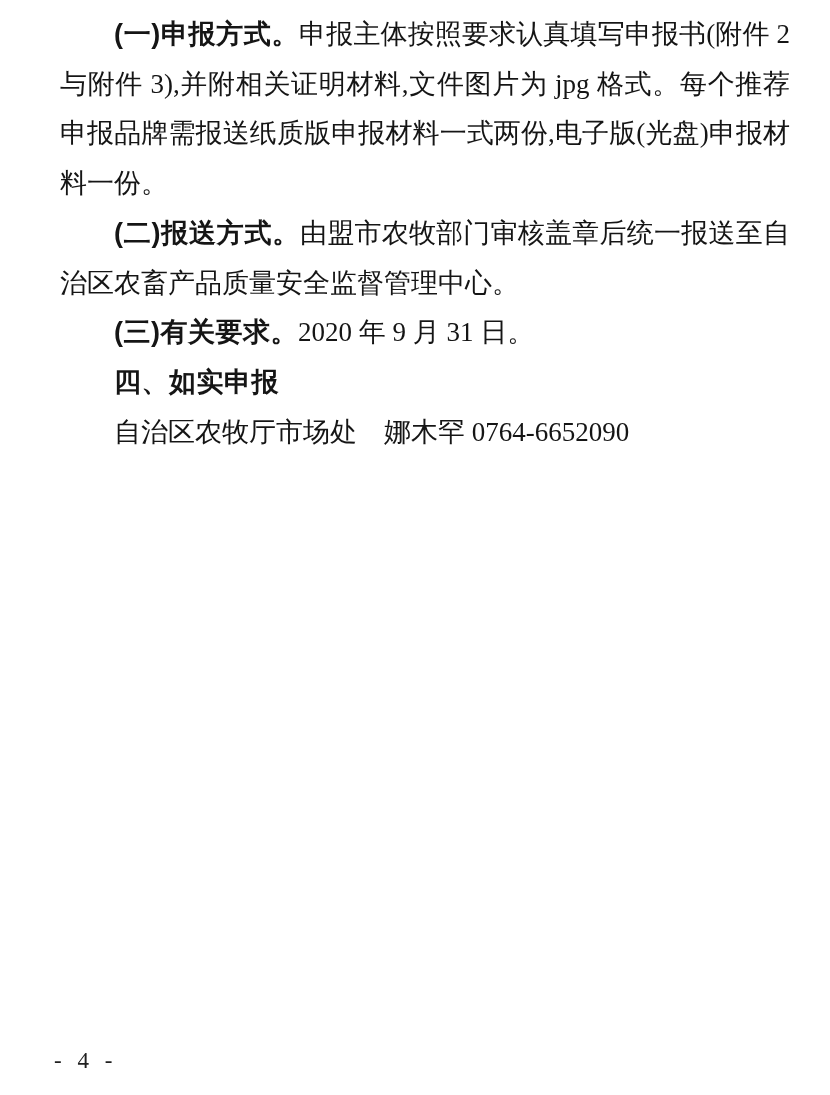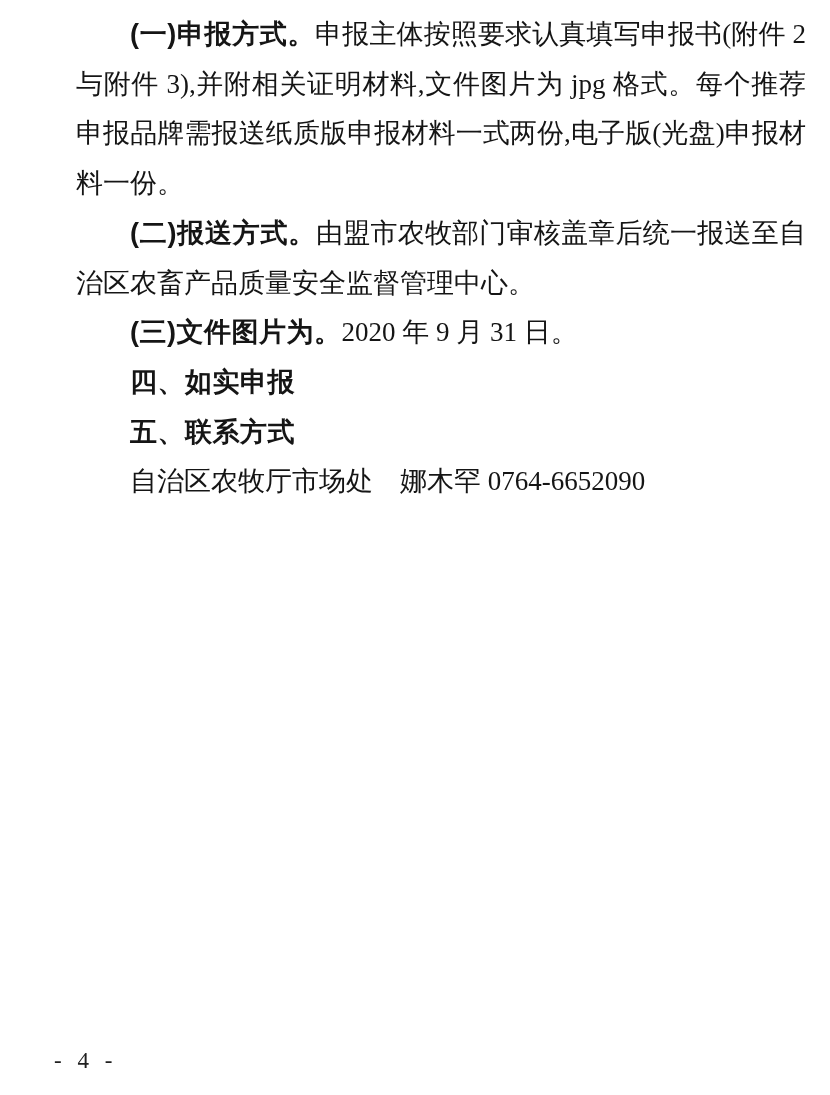--- a/index.html
+++ b/index.html
@@ -16,21 +16,21 @@
     position: relative;
     width: 830px;
     height: 1095px;
     background: #ffffff;
     overflow: hidden;
     color: #141414;
   }
   .content {
     position: absolute;
     top: 10px;
-    left: 76px;
+    left: 60px;
     width: 730px;
   }
   .para {
     margin: 0;
     font-family: "Liberation Serif", "DejaVu Serif", serif;
     font-size: 27px;
     line-height: 49.7px;
     color: #151515;
     text-align: justify;
     text-indent: 2em;
@@ -54,27 +54,26 @@
 </head>
 <body>
 
 <div class="page">
   <div class="content">
 
     <p class="para"><span class="head">(一)申报方式。</span><span>申报主体按照要求认真填写申报书(附件 2 与附件 3),并附相关证明材料,文件图片为 jpg 格式。每个推荐申报品牌需报送纸质版申报材料一式两份,电子版(光盘)申报材料一份。</span></p>
 
     <p class="para"><span class="head">(二)报送方式。</span><span>由盟市农牧部门审核盖章后统一报送至自治区农畜产品质量安全监督管理中心。</span></p>
 
-    <p class="para"><span class="head">(三)文件图片为。</span><span>2020 年 9 月 31 日。</span></p>
+    <p class="para"><span class="head">(三)有关要求。</span><span>2020 年 9 月 31 日。</span></p>
 
     <p class="para"><span class="head">四、如实申报</span><span></span></p>
 
 
 
 
-    <p class="para"><span class="head">五、联系方式</span><span></span></p>
 
     <p class="para"><span class="head"></span><span>自治区农牧厅市场处　娜木罕 0764-6652090</span></p>
 
   </div>
 
   <div class="footer">- 4 -</div>
 </div>
 
 </body></html>

